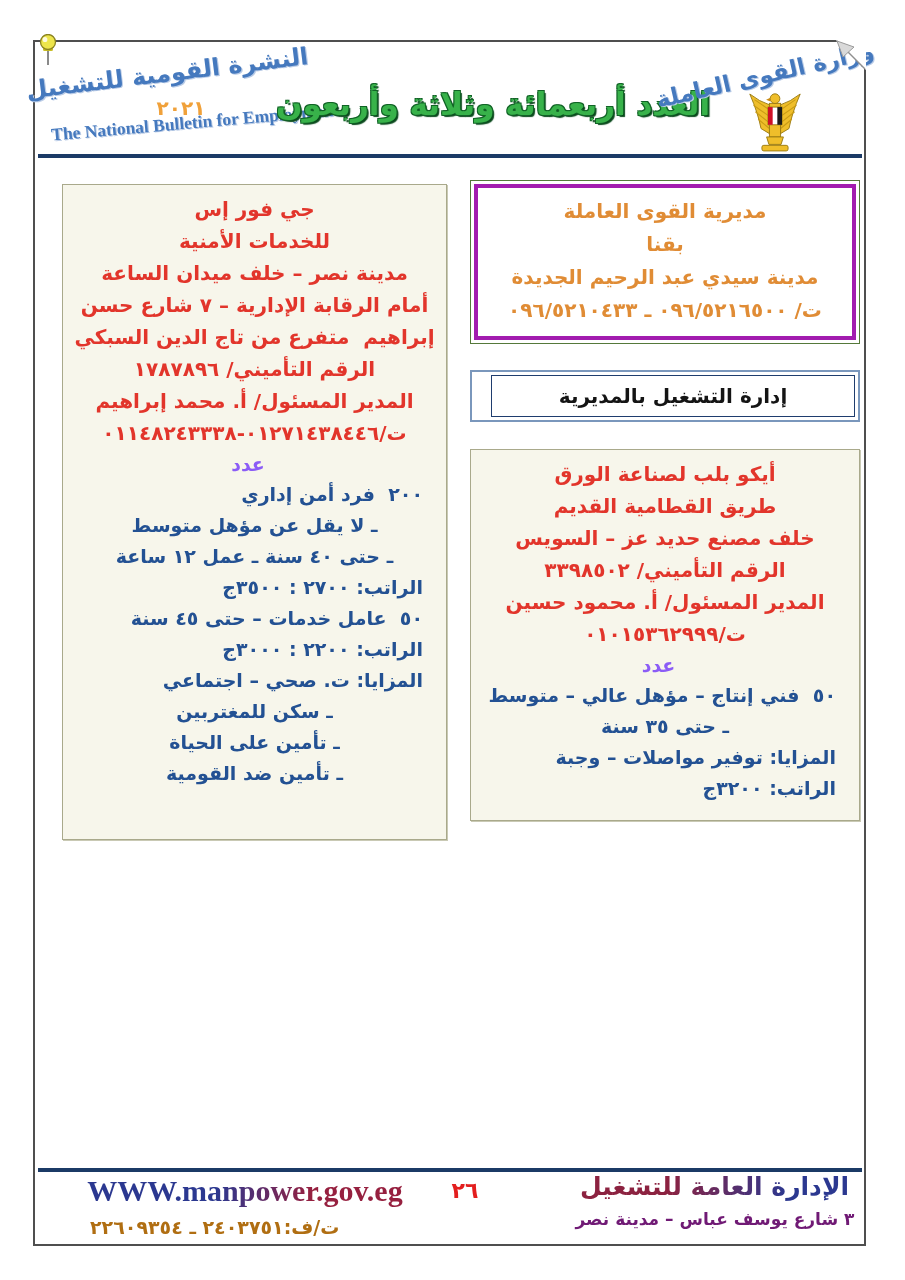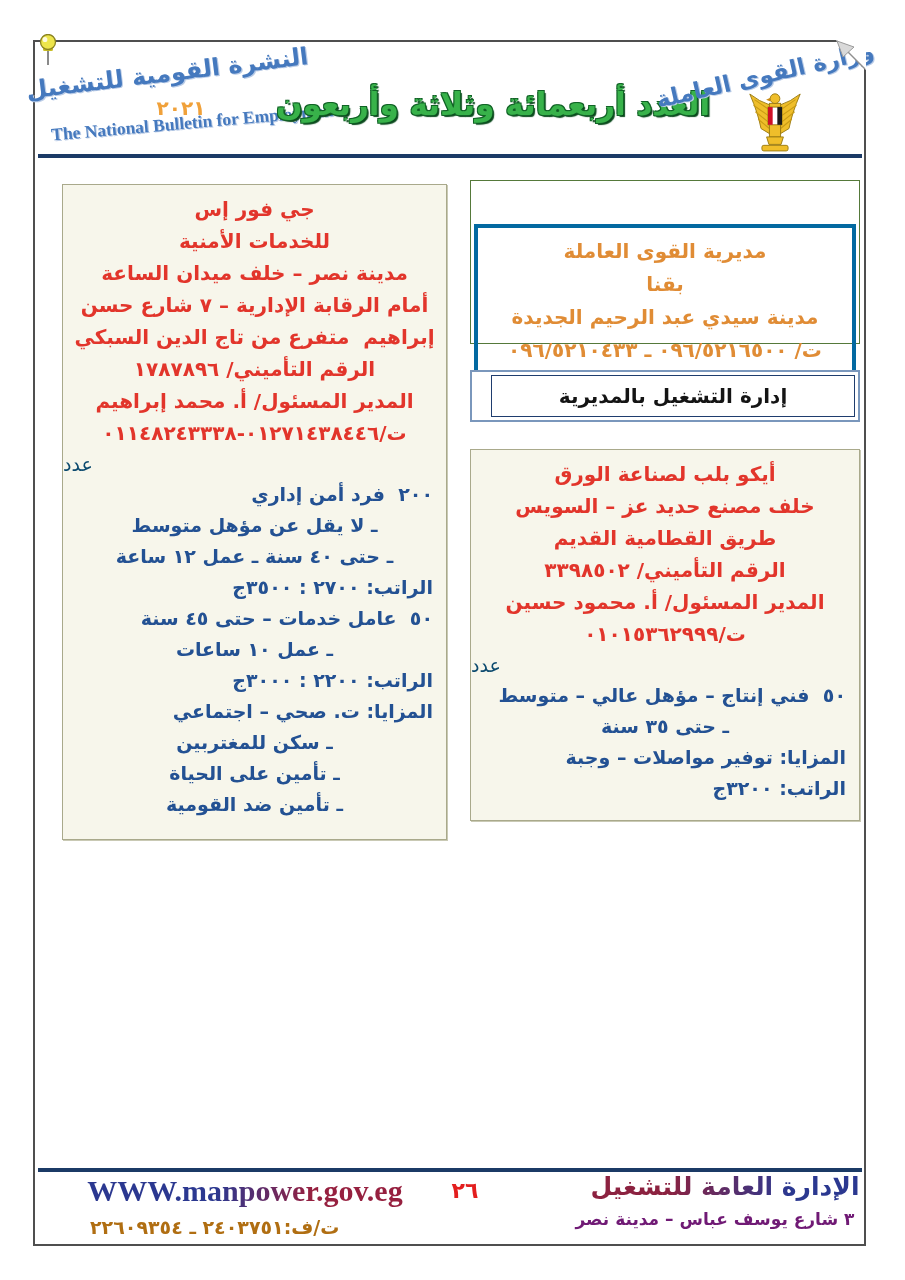--- a/index.html
+++ b/index.html
@@ -44,51 +44,51 @@
 
   .divider { position:absolute; left:3px; width:824px; height:3.5px; background:#1B3A66; }
   .divider.top { top:112px; }
   .divider.bottom { top:1126px; }
 
   
   .box-directorate {
     position:absolute; left:435px; top:138px; width:390px; height:164px;
     border:1px solid #55793A; padding:3px; background:#fff;
   }
-  .dir-inner { border:4px solid #0369a1; height:100%; padding-top:7px;margin-top:40px; }
+  .dir-inner { border:4px solid #a21caf; height:100%; padding-top:7px; }
   .dir-line { line-height:33px; font-size:20px; font-weight:bold; color:#E08C35; text-align:center; white-space:nowrap; }
 
   .box-admin {
     position:absolute; left:435px; top:328px; width:390px; height:52px;
     border:2px solid #7A97BC; padding:3px; background:#fff;
   }
   .admin-inner {
     border:1px solid #1F3D6E; height:100%; display:flex; align-items:center; justify-content:center;
     font-size:20px; font-weight:bold; color:#141414;margin-left:16px;
   }
 
   .job-box { position:absolute; background:#F7F6EB; border:1px solid #A9A98B;
              box-shadow: 1px 1px 0 #c9c9b4; padding-top:8px; }
   .job-left  { left:27px;  top:142px; width:385px; height:656px; }
   .job-right { left:435px; top:407px; width:390px; height:372px; }
 
   .company-line { line-height:32px; font-size:20px; font-weight:bold; color:#E2352B; text-align:center; white-space:nowrap; }
-  .count-label  { line-height:30px; font-size:19px; font-weight:normal; color:#0c4a6e; text-align:left; padding-right:13px; }
+  .count-label  { line-height:30px; font-size:19px; font-weight:bold; color:#8b5cf6; text-align:center; padding-right:13px; }
   .detail-line  { line-height:31px; font-size:19px; font-weight:bold; color:#235193; white-space:nowrap; }
-  .align-right  { text-align:right; padding-right:13px; }
+  .align-right  { text-align:right; padding-right:23px; }
   .align-center { text-align:center; }
 
   
   .page-num { position:absolute; left:400px; top:1136px; width:60px; text-align:center;
               font-size:22px; font-weight:bold; color:#E31E1E; }
   .website  { position:absolute; left:25px; top:1132px; width:370px; text-align:center; direction:ltr;
               font-family:"Liberation Serif", serif; font-size:30px; font-weight:bold; white-space:nowrap; }
   .telfax   { position:absolute; left:55px; top:1174px; width:310px; text-align:left;
               font-size:19px; font-weight:bold; color:#B06E12; white-space:nowrap; }
-  .dept     { position:absolute; left:545px; top:1130px; width:290px; text-align:center;
+  .dept     { position:absolute; left:545px; top:1130px; width:290px; text-align:left;
               font-size:25px; font-weight:bold; white-space:nowrap; }
   .addr     { position:absolute; left:530px; top:1167px; width:300px; text-align:center;
               font-size:17px; font-weight:bold; color:#701a75; white-space:nowrap; }
 
   .grad-text { color:#43307E; }
   @supports ((-webkit-background-clip: text) or (background-clip: text)) {
     .grad-text { -webkit-background-clip:text; background-clip:text; color:transparent; }
     .website.grad-text { background-image:linear-gradient(90deg,#2B3890 0%,#2B3890 42%,#96203F 68%,#96203F 100%); }
     .dept.grad-text    { background-image:linear-gradient(90deg,#8C2240 0%,#8C2240 30%,#2B3890 72%,#2B3890 100%); }
   }
@@ -147,22 +147,22 @@
   <div class="box-admin">
     <div class="admin-inner">
       <span>إدارة التشغيل بالمديرية</span>
     </div>
   </div>
 
   <div class="job-box job-right">
     <div>
 
     <div class="company-line">أيكو بلب لصناعة الورق</div>
+        <div class="company-line">طريق القطامية القديم</div>
         <div class="company-line">خلف مصنع حديد عز – السويس</div>
-        <div class="company-line">طريق القطامية القديم</div>
         <div class="company-line">الرقم التأميني/ ٣٣٩٨٥٠٢</div>
         <div class="company-line">المدير المسئول/ أ. محمود حسين</div>
         <div class="company-line">ت/٠١٠١٥٣٦٢٩٩٩</div>
       </div>
     <div class="count-label">عدد</div>
     <div>
 
     <div class="detail-line align-right">٥٠&nbsp; فني إنتاج – مؤهل عالي – متوسط</div>
         <div class="detail-line align-center">ـ حتى ٣٥ سنة</div>
         <div class="detail-line align-right">المزايا: توفير مواصلات – وجبة</div>
@@ -183,21 +183,20 @@
         <div class="company-line">ت/٠١٢٧١٤٣٨٤٤٦-٠١١٤٨٢٤٣٣٣٨</div>
       </div>
     <div class="count-label">عدد</div>
     <div>
 
     <div class="detail-line align-right">٢٠٠&nbsp; فرد أمن إداري</div>
         <div class="detail-line align-center">ـ لا يقل عن مؤهل متوسط</div>
         <div class="detail-line align-center">ـ حتى ٤٠ سنة ـ عمل ١٢ ساعة</div>
         <div class="detail-line align-right">الراتب: ٢٧٠٠ : ٣٥٠٠ج</div>
         <div class="detail-line align-right">٥٠&nbsp; عامل خدمات – حتى ٤٥ سنة</div>
-        <div class="detail-line align-center">ـ عمل ١٠ ساعات</div>
         <div class="detail-line align-right">الراتب: ٢٢٠٠ : ٣٠٠٠ج</div>
         <div class="detail-line align-right">المزايا: ت. صحي – اجتماعي</div>
         <div class="detail-line align-center">ـ سكن للمغتربين</div>
         <div class="detail-line align-center">ـ تأمين على الحياة</div>
         <div class="detail-line align-center">ـ تأمين ضد القومية</div>
       </div>
   </div>
 
   <div class="divider bottom"></div>
   <div class="page-num">٢٦</div>

